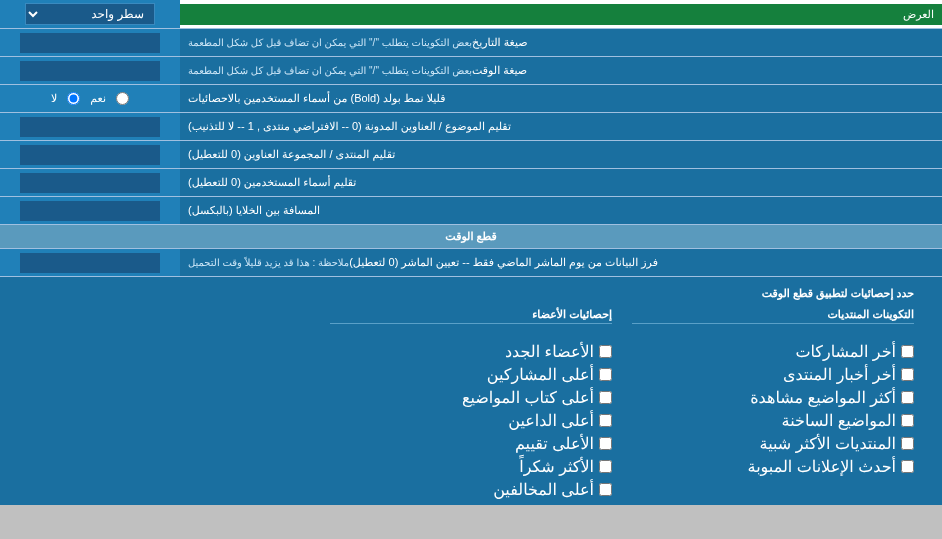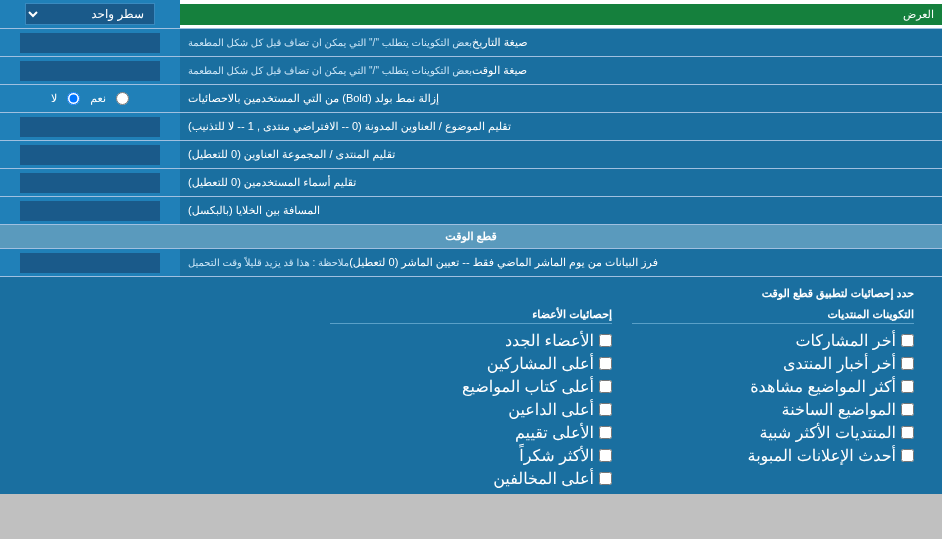--- a/index.html
+++ b/index.html
@@ -99,21 +99,21 @@
       display: flex;
       flex-direction: column;
       gap: 4px;
     }
     .checkbox-col-header {
       color: #fff;
       font-weight: bold;
       font-size: 11px;
       padding: 2px 0;
       border-bottom: 1px solid #5aa0c8;
-      margin-bottom: 3px;
+      margin-bottom: 14px;
       text-align: right;
     }
     .checkbox-item {
       display: flex;
       align-items: center;
       gap: 5px;
       direction: rtl;
     }
     .checkbox-item label {
       color: #fff;
@@ -195,21 +195,21 @@
       <span>صيغة الوقت</span>
       <small>بعض التكوينات يتطلب "/" التي يمكن ان تضاف قبل كل شكل المطعمة</small>
     </div>
     <div class="row-input">
       <input type="text" class="input-dark" style="">
     </div>
   </div>
 
   <div class="row">
     <div class="row-label">
-      <span>إزالة نمط بولد (Bold) من التي المستخدمين بالاحصائيات</span>
+      <span>قليلا نمط بولد (Bold) من أسماء المستخدمين بالاحصائيات</span>
     </div>
     <div class="row-input">
       <div class="radio-row">
         <input type="radio" name="bold" value="yes" id="bold-yes" style="">
         <label for="bold-yes">نعم</label>
         <input type="radio" name="bold" value="no" id="bold-no" checked="" style="">
         <label for="bold-no">لا</label>
       </div>
     </div>
   </div>

